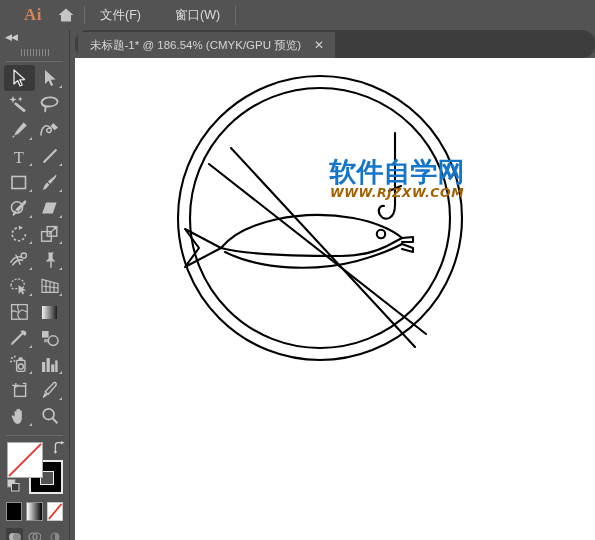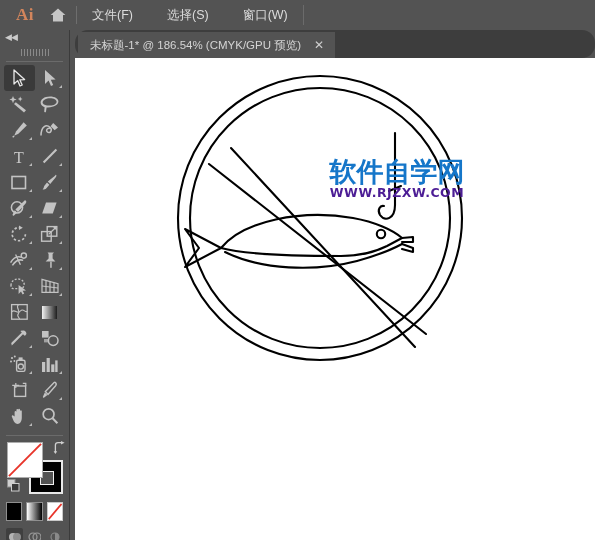--- a/index.html
+++ b/index.html
@@ -1,21 +1,21 @@
 <!DOCTYPE html>
 <html><head>
 <meta charset="utf-8">
 <style>
   html,body{margin:0;padding:0;background:#fff;}
   body{width:595px;height:540px;overflow:hidden;
        font-family:"Liberation Sans","DejaVu Sans",sans-serif;}
   .app{position:relative;width:595px;height:540px;background:#535353;}
 
   
-  .menubar{position:absolute;left:8px;top:0;width:508px;height:30px;
+  .menubar{position:absolute;left:16px;top:0;width:508px;height:30px;
            background:#535353;display:flex;align-items:center;}
   .ai-logo{width:34px;height:30px;display:flex;align-items:center;
            justify-content:center;color:#d2855c;font-size:17px;
            font-weight:bold;letter-spacing:.5px;font-family:"Liberation Serif",serif;}
   .home-btn{width:32px;height:30px;display:flex;align-items:center;justify-content:center;}
   .home-btn svg{display:block;}
   .mb-sep{width:1px;height:18px;background:#6e6e6e;margin:0 6px 0 2px;}
   .menu-items{display:flex;align-items:center;gap:16px;}
   .menu-item{color:#dcdcdc;font-size:12.5px;padding:0 9px;line-height:30px;
              white-space:nowrap;}
@@ -88,21 +88,20 @@
   <div class="menubar">
     <div class="ai-logo">Ai</div>
     <div class="home-btn">
       <svg width="18" height="16" viewBox="0 0 18 16">
         <path d="M9 1.6 L1.6 8 H4 V14.4 H14 V8 H16.4 Z" fill="#c6c6c6"></path>
       </svg>
     </div>
     <div class="mb-sep"></div>
     <div class="menu-items">
       <div class="menu-item">文件(F)</div>
-      <div class="menu-item">选择(S)</div>
       <div class="menu-item">窗口(W)</div>
     </div>
     <div class="mb-sep-right"></div>
   </div>
 
   <div class="tabbar">
     <div class="tab">
       <span class="tab-title">未标题-1* @ 186.54% (CMYK/GPU 预览)</span>
       <span class="tab-close">✕</span>
     </div>
@@ -456,17 +455,17 @@
         <path d="M314 133 L326 128"></path>
 
         <path d="M134 106 L351 276"></path>
 
         <path d="M156 90 L340 289"></path>
       </g>
     </svg>
 
     <div class="watermark">
       <div class="wm-cn" style="color:#1576c9;">软件自学网</div>
-      <div class="wm-url" style="color:#4c1d95;">WWW.RJZXW.COM</div>
+      <div class="wm-url" style="color:#a16207;font-style:italic;">WWW.RJZXW.COM</div>
     </div>
   </div>
 
 </div>
 
 </body></html>

